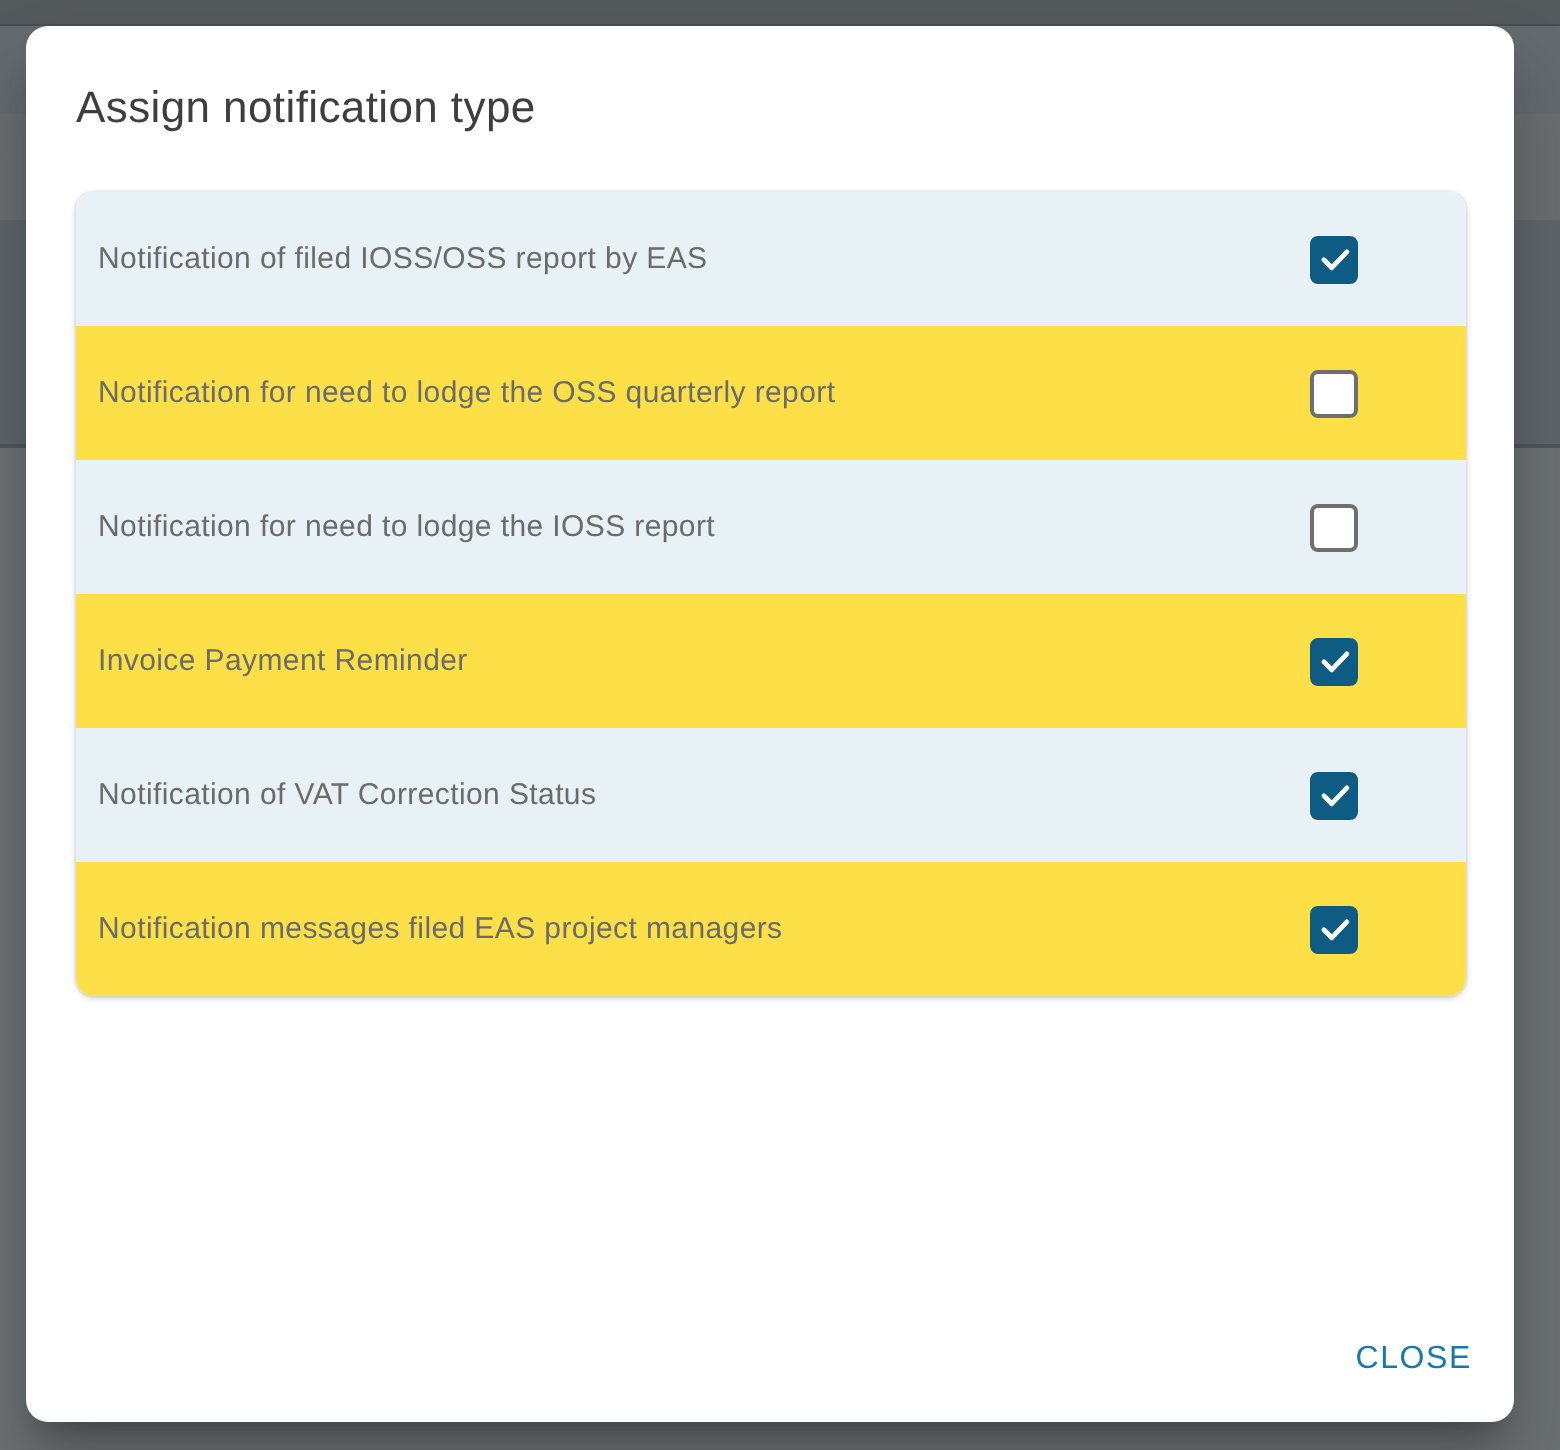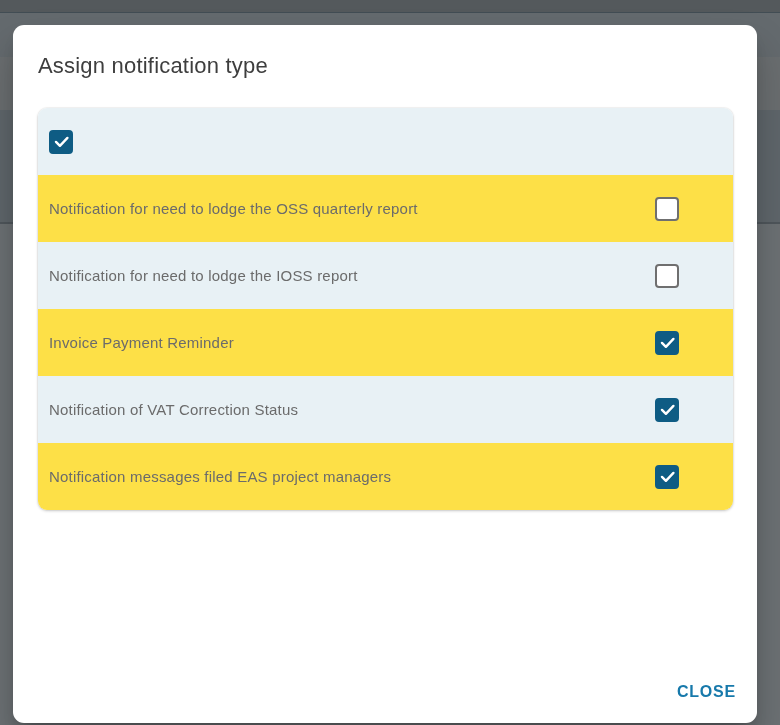--- a/index.html
+++ b/index.html
@@ -13,21 +13,21 @@
   .stripe{position:absolute;left:0;right:0;}
   .s-top{top:0;height:12px;background:#54595c;border-bottom:1px solid rgba(45,62,75,.45);}
   .s1{top:13px;height:44px;background:#646a6e;}
   .s2{top:57px;height:53px;background:#6a6e70;}
   .s3{top:110px;height:112px;background:#5f666b;border-bottom:2px solid #4f565b;}
 
   .dialog{
     position:absolute;left:13px;top:13px;width:744px;height:698px;
     background:#ffffff;border-radius:11px;
     box-shadow:0 11px 15px -7px rgba(0,0,0,.28),0 24px 38px 3px rgba(0,0,0,.18);
-    display:flex;flex-direction:column;padding:27px 0 0;box-sizing:border-box;margin-top:12px;
+    display:flex;flex-direction:column;padding:27px 0 0;box-sizing:border-box;
   }
   .title{
     margin:0 25px 28px;font-size:22px;font-weight:400;line-height:28px;
     color:var(--title-text,#3e3e3e);letter-spacing:.2px;
   }
   .list{
     margin:0 24px 0 25px;border-radius:9px;overflow:hidden;
     box-shadow:0 1px 3px rgba(0,0,0,.20), 0 0 0 1px rgba(0,0,0,.03);
   }
   .row{
@@ -48,21 +48,21 @@
     background:var(--accent,#0e5c84);border-color:var(--accent,#0e5c84);
   }
   .checkbox.checked .check{display:block;}
   .check path{fill:none;stroke:#ffffff;stroke-width:3;stroke-linecap:round;stroke-linejoin:round;}
   .actions{
     margin-top:auto;display:flex;justify-content:flex-end;
     padding:0 13px 14px;
   }
   .close-btn{
     background:none;border:none;cursor:pointer;font-family:inherit;
-    font-size:16px;font-weight:700;letter-spacing:.8px;
+    font-size:16px;font-weight:400;letter-spacing:.8px;
     color:var(--close-text,#1779ab);padding:8px 8px;border-radius:4px;
   }
 </style>
 </head>
 <body>
 
 <div class="viewport">
 
   <div class="backdrop">
     <div class="stripe s-top"></div>
@@ -70,20 +70,21 @@
     <div class="stripe s2"></div>
     <div class="stripe s3"></div>
   </div>
 
   <div class="dialog" role="dialog">
     <h1 class="title">Assign notification type</h1>
 
     <div class="list">
 
       <div class="row">
+        <span class="label">Notification of filed IOSS/OSS report by EAS</span>
         <span class="checkbox checked">
           <svg class="check" viewBox="0 0 24 24">
               <path d="M5 12.5l5 5L19.5 7.5"></path>
             </svg>
         </span>
       </div>
 
       <div class="row">
         <span class="label">Notification for need to lodge the OSS quarterly report</span>
         <span class="checkbox">

